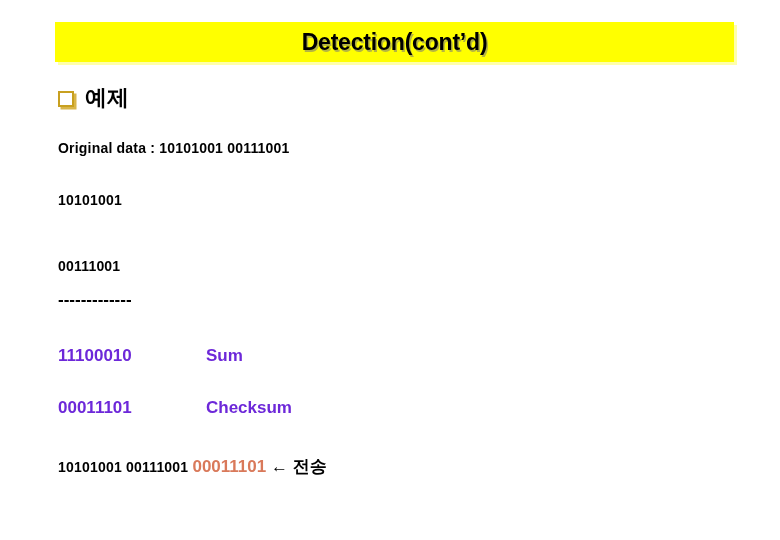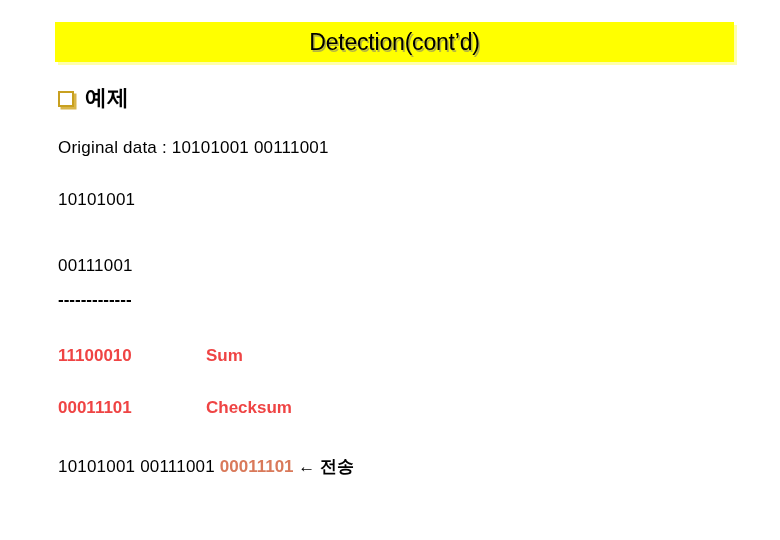--- a/index.html
+++ b/index.html
@@ -29,21 +29,21 @@
     width: 679px;
     height: 40px;
     background: #FFFF00;
     box-shadow: 3px 3px 0 rgba(255, 255, 140, 0.75);
     display: flex;
     align-items: center;
     justify-content: center;
   }
   .title-text {
     font-size: 23px;
-    font-weight: normal;
+    font-weight: bold;
     color: #000000;
     letter-spacing: -0.2px;
     text-shadow: 1.5px 1.5px 0 rgba(120,120,120,0.55);
     white-space: nowrap;
   }
 
   
   .body-area {
     position: absolute;
     left: 0;
@@ -83,37 +83,37 @@
   .kr-bold {
     font-weight: bold;
     font-size: 22px;
   }
   .reg {
     font-weight: normal;
     font-size: 17px;
   }
 
   .mono-bold {
-    font-weight: normal;
-    font-size: 17px;
+    font-weight: bold;
+    font-size: 14px;
     letter-spacing: 0.2px;
   }
 
   .dashes {
     font-weight: bold;
     font-size: 17px;
     letter-spacing: 0px;
   }
 
   .two-col {
     position: absolute;
     left: 58px;
     font-size: 17px;
     font-weight: bold;
-    color: #ef4444;
+    color: #6d28d9;
     white-space: nowrap;
   }
   .two-col .col-a {
     display: inline-block;
     width: 148px;
   }
   .two-col .col-b {
     display: inline-block;
   }
 

